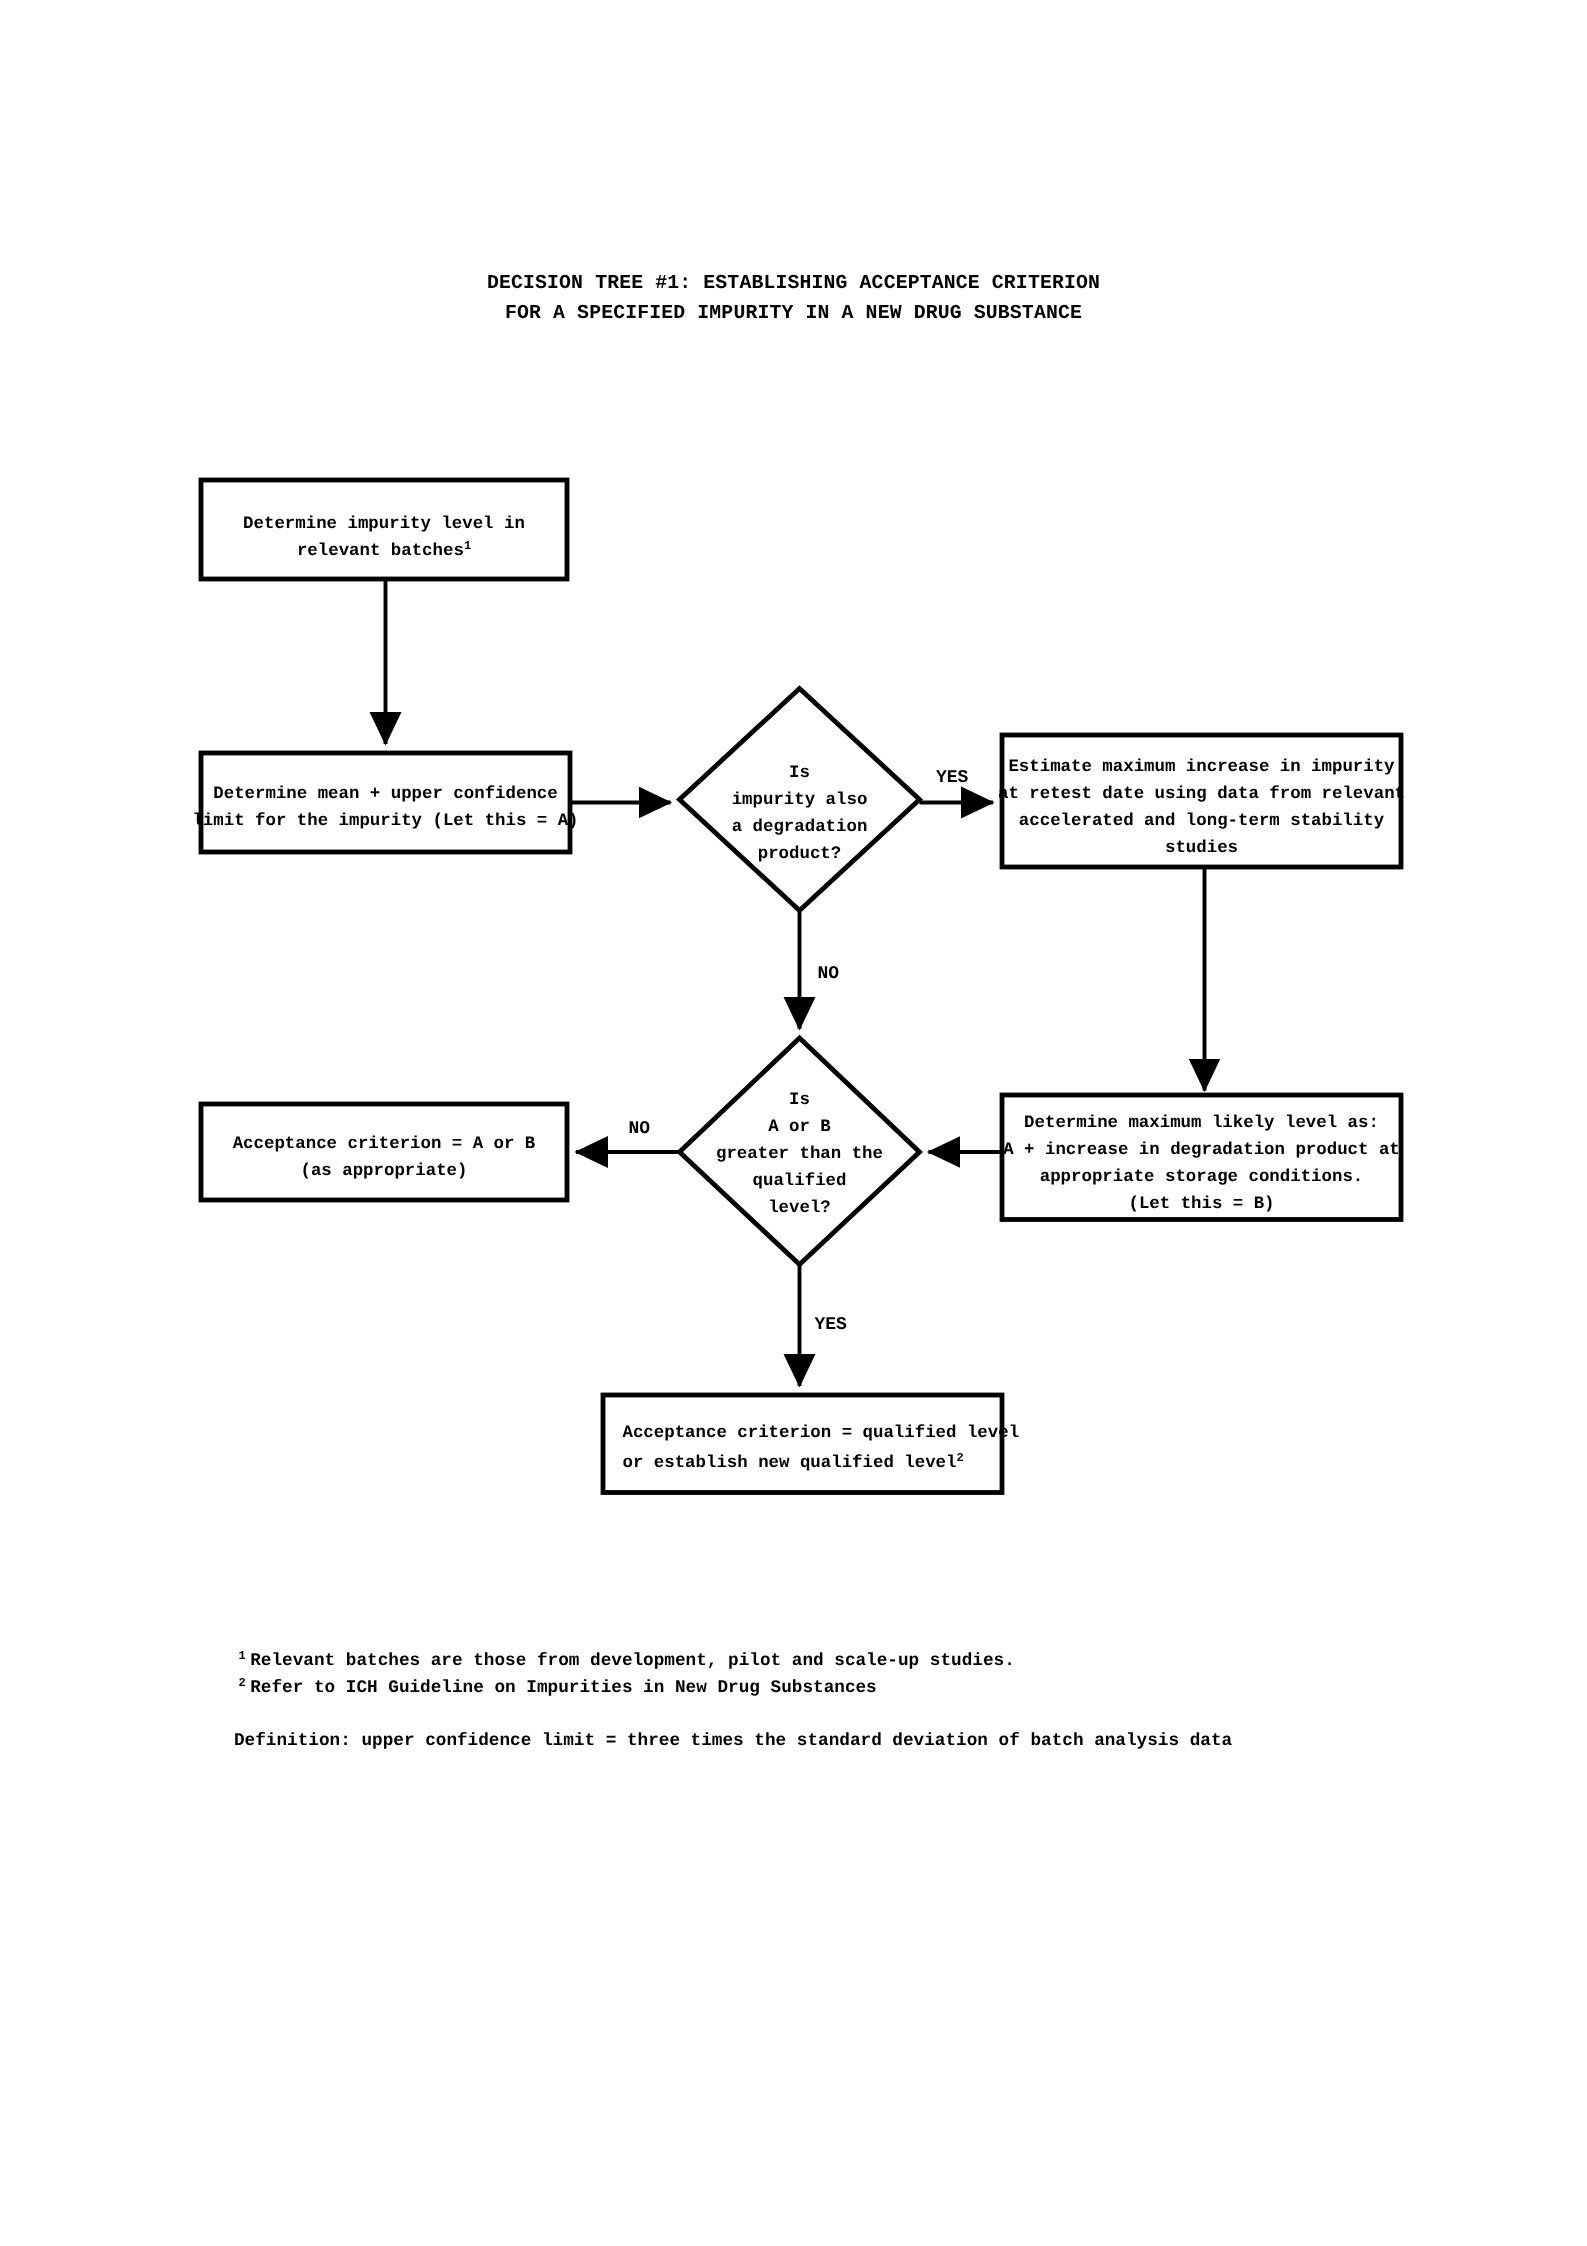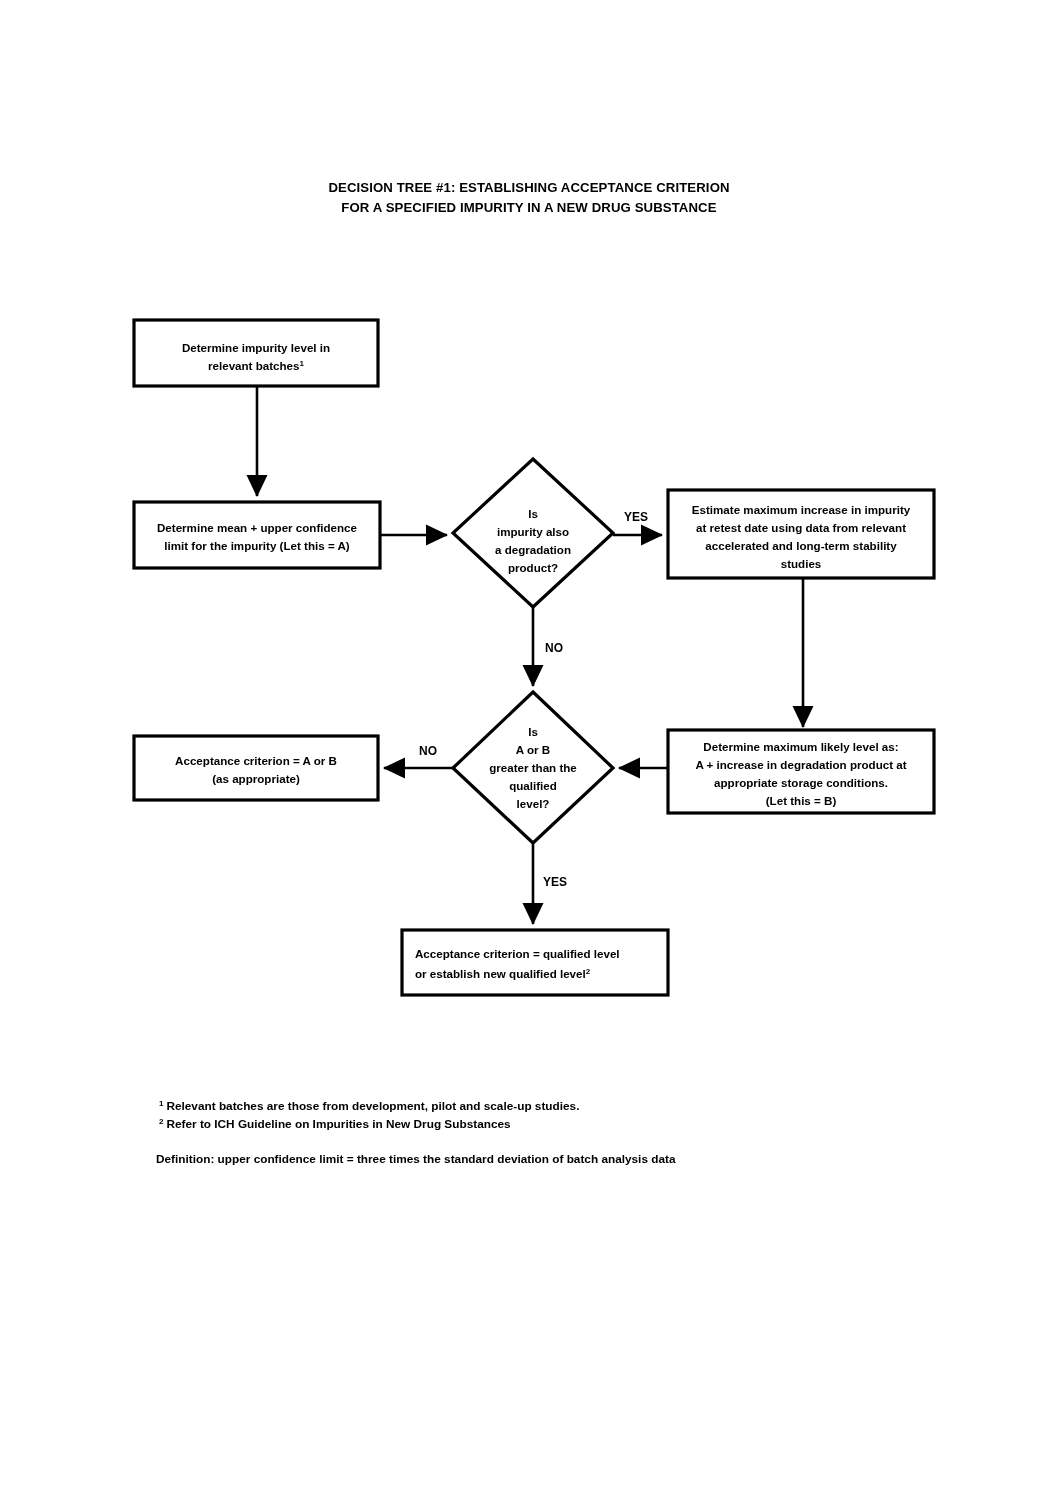--- a/index.html
+++ b/index.html
@@ -13,20 +13,21 @@
     font-family: "Liberation Sans", sans-serif;
     color: #000000;
     position: relative;
     overflow: hidden;
   }
   #page {
     position: relative;
     width: 1058px;
     height: 1497px;
     background: #ffffff;
+    font-family: Liberation Mono, monospace;
   }
   #flow {
     position: absolute;
     left: 0;
     top: 0;
     width: 1058px;
     height: 1497px;
   }
   .ttl {
     font-size: 13.2px;

